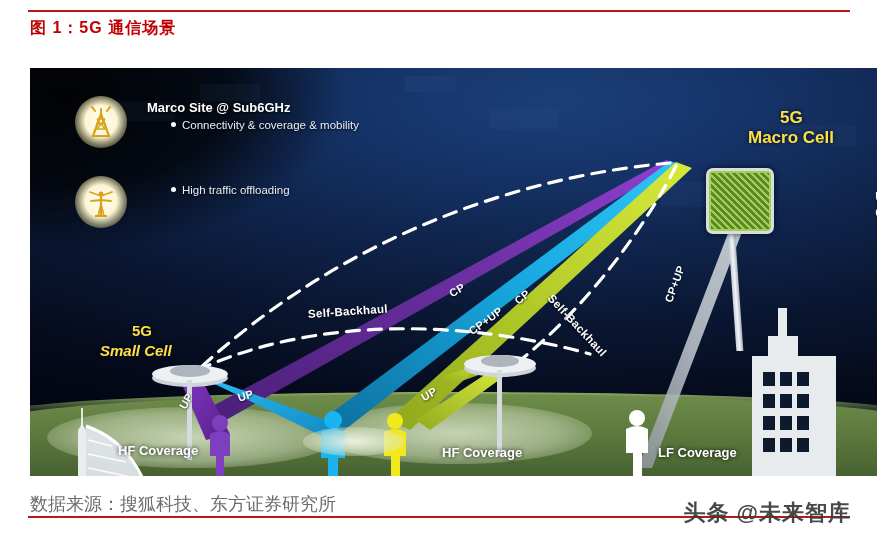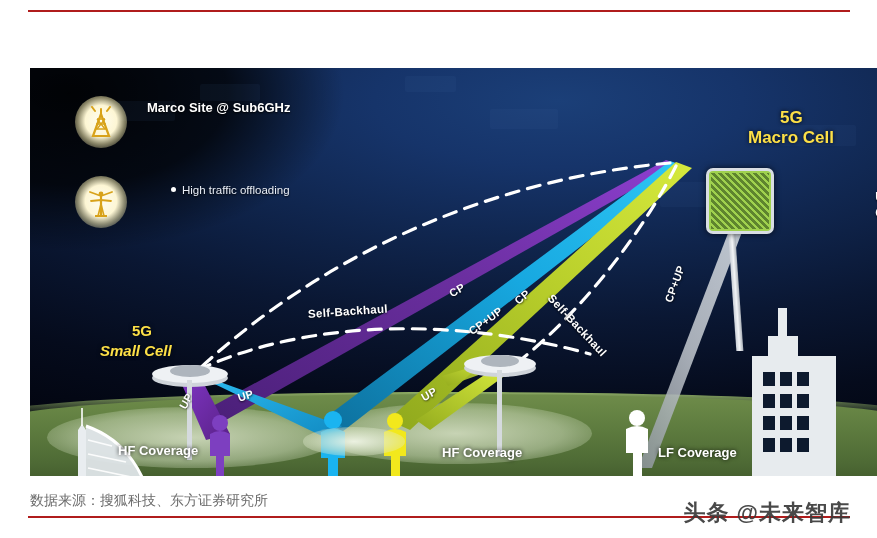--- a/index.html
+++ b/index.html
@@ -101,35 +101,36 @@
     background-size:7px 7px;}
   .macro-mast{position:absolute;left:702px;top:158px;width:7px;height:125px;
     background:linear-gradient(90deg,#c9ced6,#f2f4f6,#aab0b8);transform:skewX(4deg);}
 
   
   .cut-text{position:absolute;right:-2px;color:#ffffff;font-weight:bold;font-size:12px;
     text-shadow:0 1px 2px rgba(0,0,0,.8);}
 
   
   .source{
-    position:absolute;left:30px;top:492px;font-size:14px;color:#6b6b6b;
+    position:absolute;left:30px;top:492px;font-size:18px;color:#6b6b6b;
     white-space:nowrap;
   }
   .bottom-rule{position:absolute;left:28px;top:516px;width:822px;height:2px;background:#b01c1c;}
   .watermark{
     position:absolute;right:26px;top:498px;font-size:22px;font-weight:bold;
     color:#3a3a3a;letter-spacing:1px;white-space:nowrap;opacity:.92;
   }
 </style>
 </head>
 <body>
 
 <div class="page">
 
   <div class="top-rule"></div>
+  <div class="fig-title">图 1：5G 通信场景</div>
 
   <div class="figure">
 
     <div class="sky"></div>
 
     <div class="sky-block" style="left:8%;top:8%;width:9%;height:5%;"></div>
     <div class="sky-block" style="left:20%;top:4%;width:7%;height:4%;"></div>
     <div class="sky-block" style="left:54%;top:10%;width:8%;height:5%;"></div>
     <div class="sky-block" style="left:74%;top:28%;width:10%;height:6%;"></div>
     <div class="sky-block" style="left:88%;top:14%;width:9%;height:5%;"></div>
@@ -294,20 +295,21 @@
         <div class="leg-icon">
           <svg width="30" height="32" viewBox="0 0 30 32">
             <path d="M9,5 L6,1 M21,5 L24,1 M15,3 L15,8" stroke="#d8a21a" stroke-width="2" fill="none" stroke-linecap="round"></path>
             <path d="M15,8 L7,30 L23,30 Z" fill="none" stroke="#d8a21a" stroke-width="2.2"></path>
             <path d="M10,18 L20,18 M9,23 L21,23 M11,13 L19,13" stroke="#d8a21a" stroke-width="1.6"></path>
             <path d="M11,13 L19,23 M19,13 L11,23" stroke="#d8a21a" stroke-width="1.3"></path>
           </svg>
         </div>
         <div class="leg-text">
           <div class="leg-title">Marco Site @ Sub6GHz</div>
+          <div class="leg-sub"><span class="dot"></span><span>Connectivity &amp; coverage &amp; mobility</span></div>
         </div>
       </div>
 
       <div class="leg-row">
         <div class="leg-icon">
           <svg width="30" height="32" viewBox="0 0 30 32">
             <path d="M15,6 L15,30 M9,30 L21,30" stroke="#d8a21a" stroke-width="2.2" fill="none"></path>
             <path d="M15,10 L4,6 M15,10 L26,6 M15,14 L5,15 M15,14 L25,15" stroke="#d8a21a" stroke-width="1.8" stroke-linecap="round"></path>
             <circle cx="15" cy="8" r="2.4" fill="#d8a21a"></circle>
             <path d="M12,30 L15,18 L18,30" fill="none" stroke="#d8a21a" stroke-width="1.6"></path>

